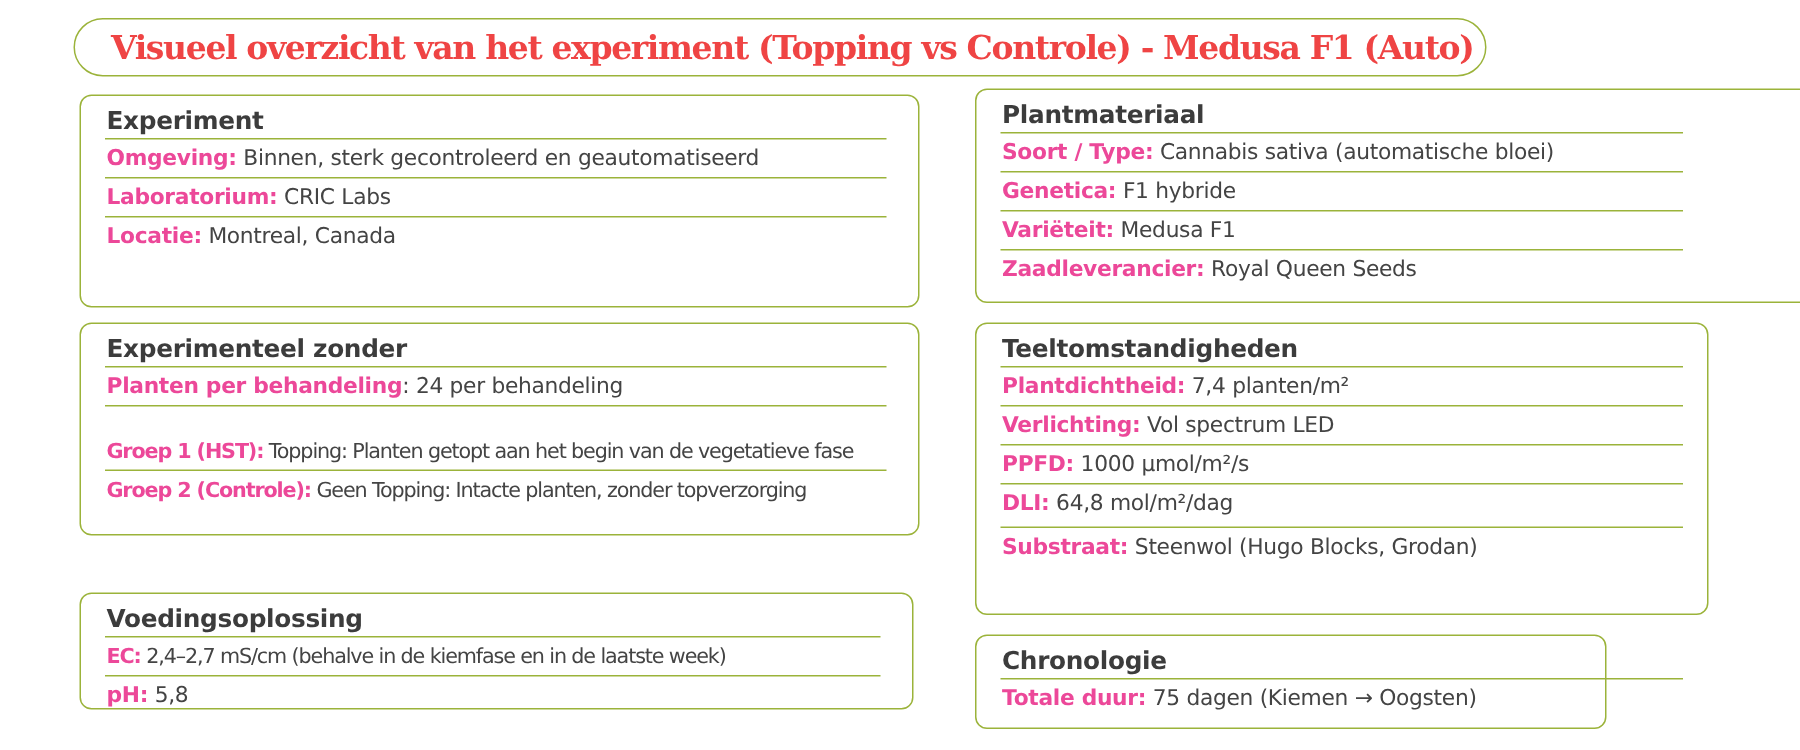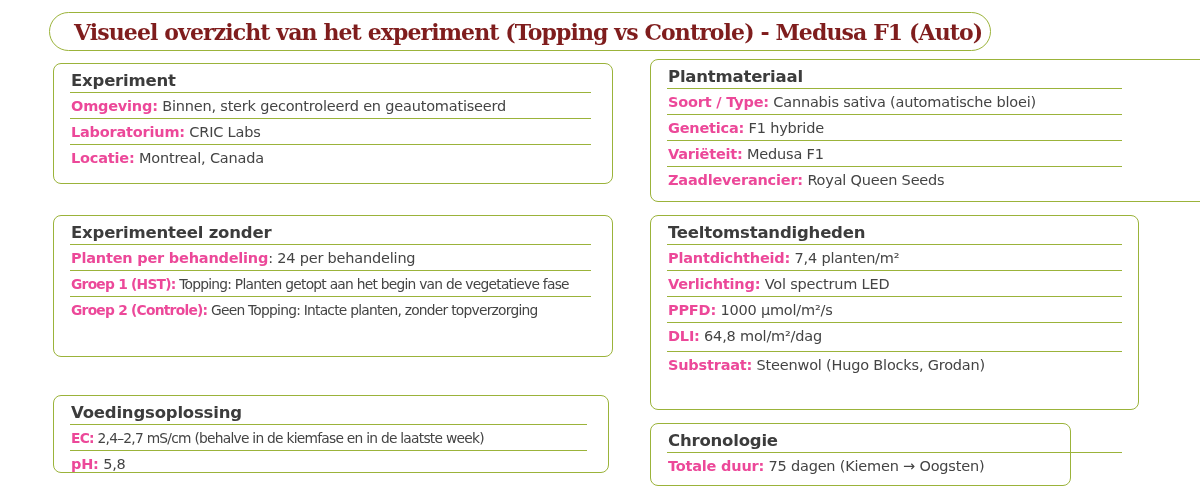--- a/index.html
+++ b/index.html
@@ -7,21 +7,21 @@
       width: 1200px; height: 500px; background: #ffffff; position: relative; overflow: hidden;
       font-family: "DejaVu Sans", "Liberation Sans", sans-serif; color: #3c3c3c;
     }
     .title-box {
       position: absolute; left: 49px; top: 12px; width: 942px; height: 39px;
       border: 1.5px solid #9bb33a; border-radius: 22px; box-sizing: border-box;
       display: flex; align-items: center; padding-left: 24px;
     }
     .title-text {
       font-family: "DejaVu Serif", "Liberation Serif", serif; font-weight: bold;
-      font-size: 22px; color: #7f1d1d; letter-spacing: -0.9px; white-space: nowrap;
+      font-size: 22px; color: #ef4444; letter-spacing: -0.9px; white-space: nowrap;
     }
     .card {
       position: absolute; border: 1.3px solid #9bb33a; border-radius: 8px; box-sizing: border-box;
       padding: 6px 0 0 16px;
     }
     .card-title {
       font-size: 16.5px; font-weight: bold; color: #3c3c3c; height: 22px; line-height: 22px;
       border-bottom: 1.3px solid #9bb33a; padding-left: 1px; letter-spacing: -0.2px;
     }
     .row {
@@ -32,31 +32,31 @@
     .row .k { font-weight: bold; color: #ec4899; }
     .row.tight { font-size: 13.8px; letter-spacing: -0.75px; }
   </style>
 </head>
 <body>
 
 <div class="title-box">
   <span class="title-text">Visueel overzicht van het experiment (Topping vs Controle) - Medusa F1 (Auto)</span>
 </div>
 
-<div class="card" style="left:53px; top:63px; width:560px; height:121px;">
+<div class="card" style="left:53px; top:63px; width:560px; height:142px;">
   <div class="card-title" style="width:520px;">Experiment</div>
   <div class="row" style="width:520px;"><span class="k">Omgeving:</span><span> Binnen, sterk gecontroleerd en geautomatiseerd</span></div>
   <div class="row" style="width:520px;"><span class="k">Laboratorium:</span><span> CRIC Labs</span></div>
   <div class="row" style="width:520px;"><span class="k">Locatie:</span><span> Montreal, Canada</span></div>
 </div>
 
 <div class="card" style="left:53px; top:215px; width:560px; height:142px;">
   <div class="card-title" style="width:520px;">Experimenteel zonder</div>
   <div class="row" style="width:520px;"><span class="k">Planten per behandeling</span><span>: 24 per behandeling</span></div>
-  <div class="row tight" style="width:520px;"><span class="k">Groep 1 (HST):</span><span> Topping: Planten getopt aan het begin van de vegetatieve fase</span></div>
+  <div class="row tight" style="width:520px;margin-top:17px;"><span class="k">Groep 1 (HST):</span><span> Topping: Planten getopt aan het begin van de vegetatieve fase</span></div>
   <div class="row tight" style="width:520px;"><span class="k">Groep 2 (Controle):</span><span> Geen Topping: Intacte planten, zonder topverzorging</span></div>
 </div>
 
 <div class="card" style="left:53px; top:395px; width:556px; height:78px;">
   <div class="card-title" style="width:516px;">Voedingsoplossing</div>
   <div class="row tight" style="width:516px;"><span class="k">EC:</span><span> 2,4–2,7 mS/cm (behalve in de kiemfase en in de laatste week)</span></div>
   <div class="row" style="width:516px;"><span class="k">pH:</span><span> 5,8</span></div>
 </div>
 
 <div class="card" style="left:650px; top:59px; width:574px; height:143px;">

